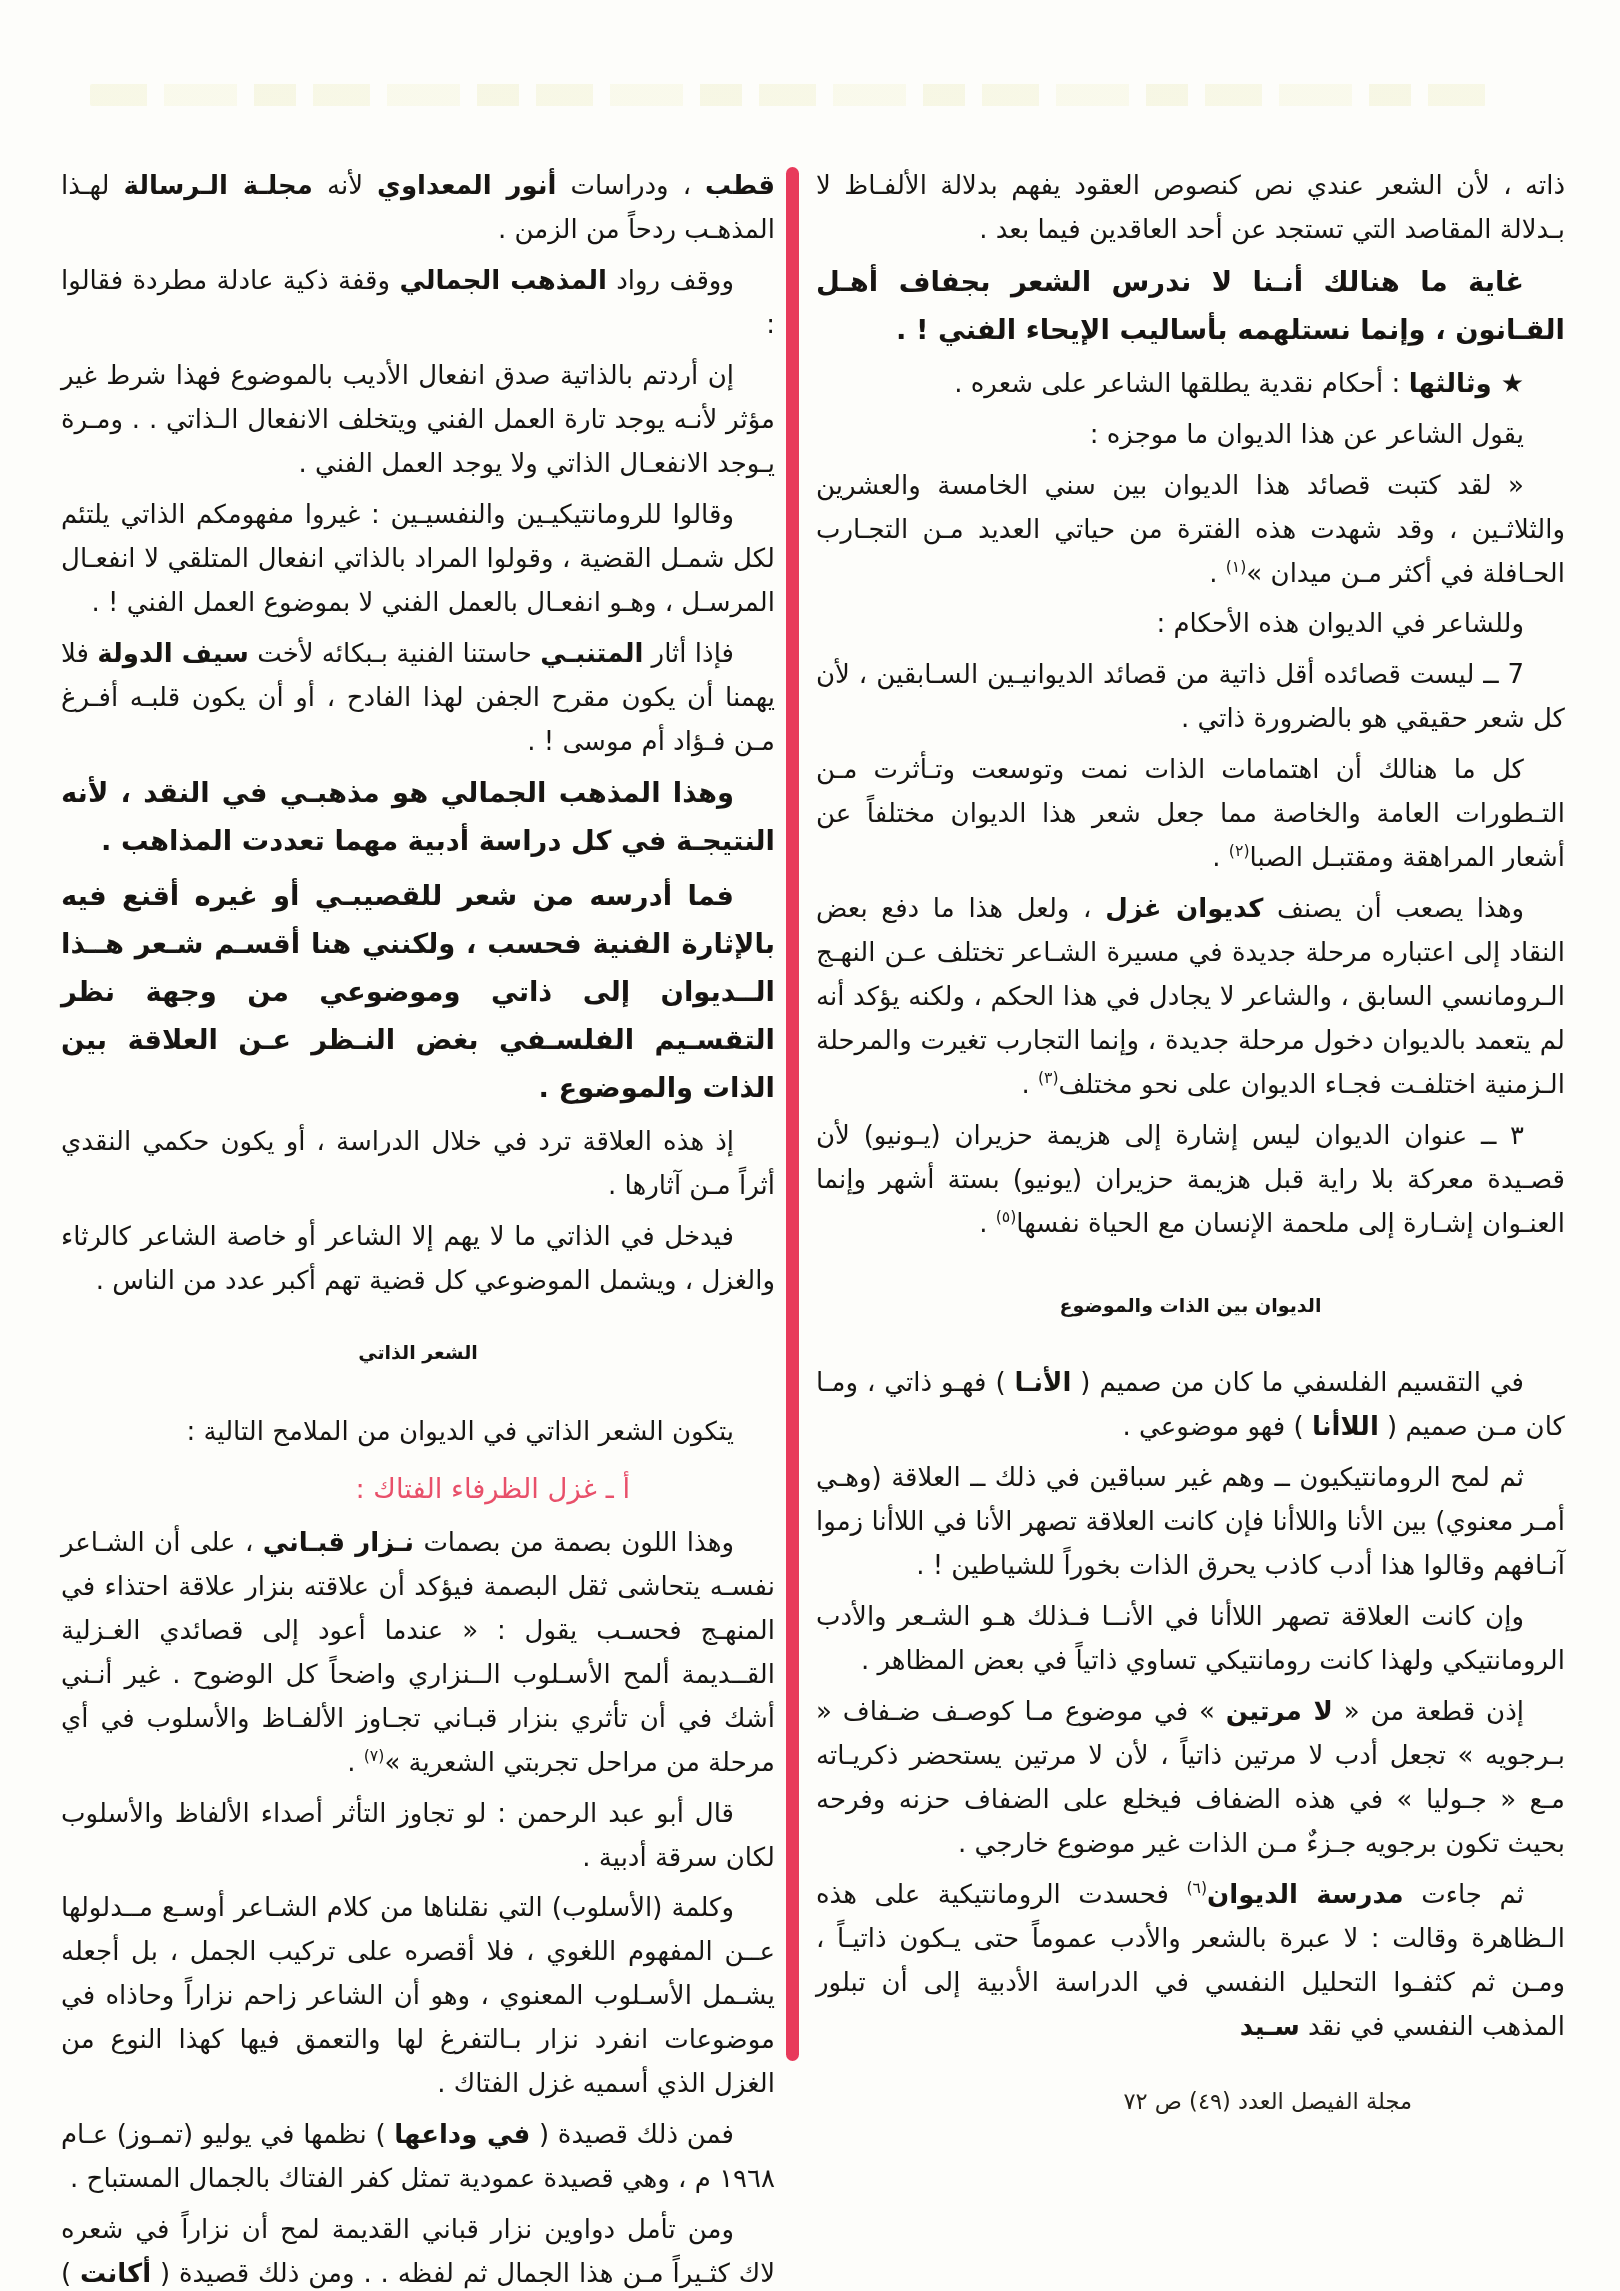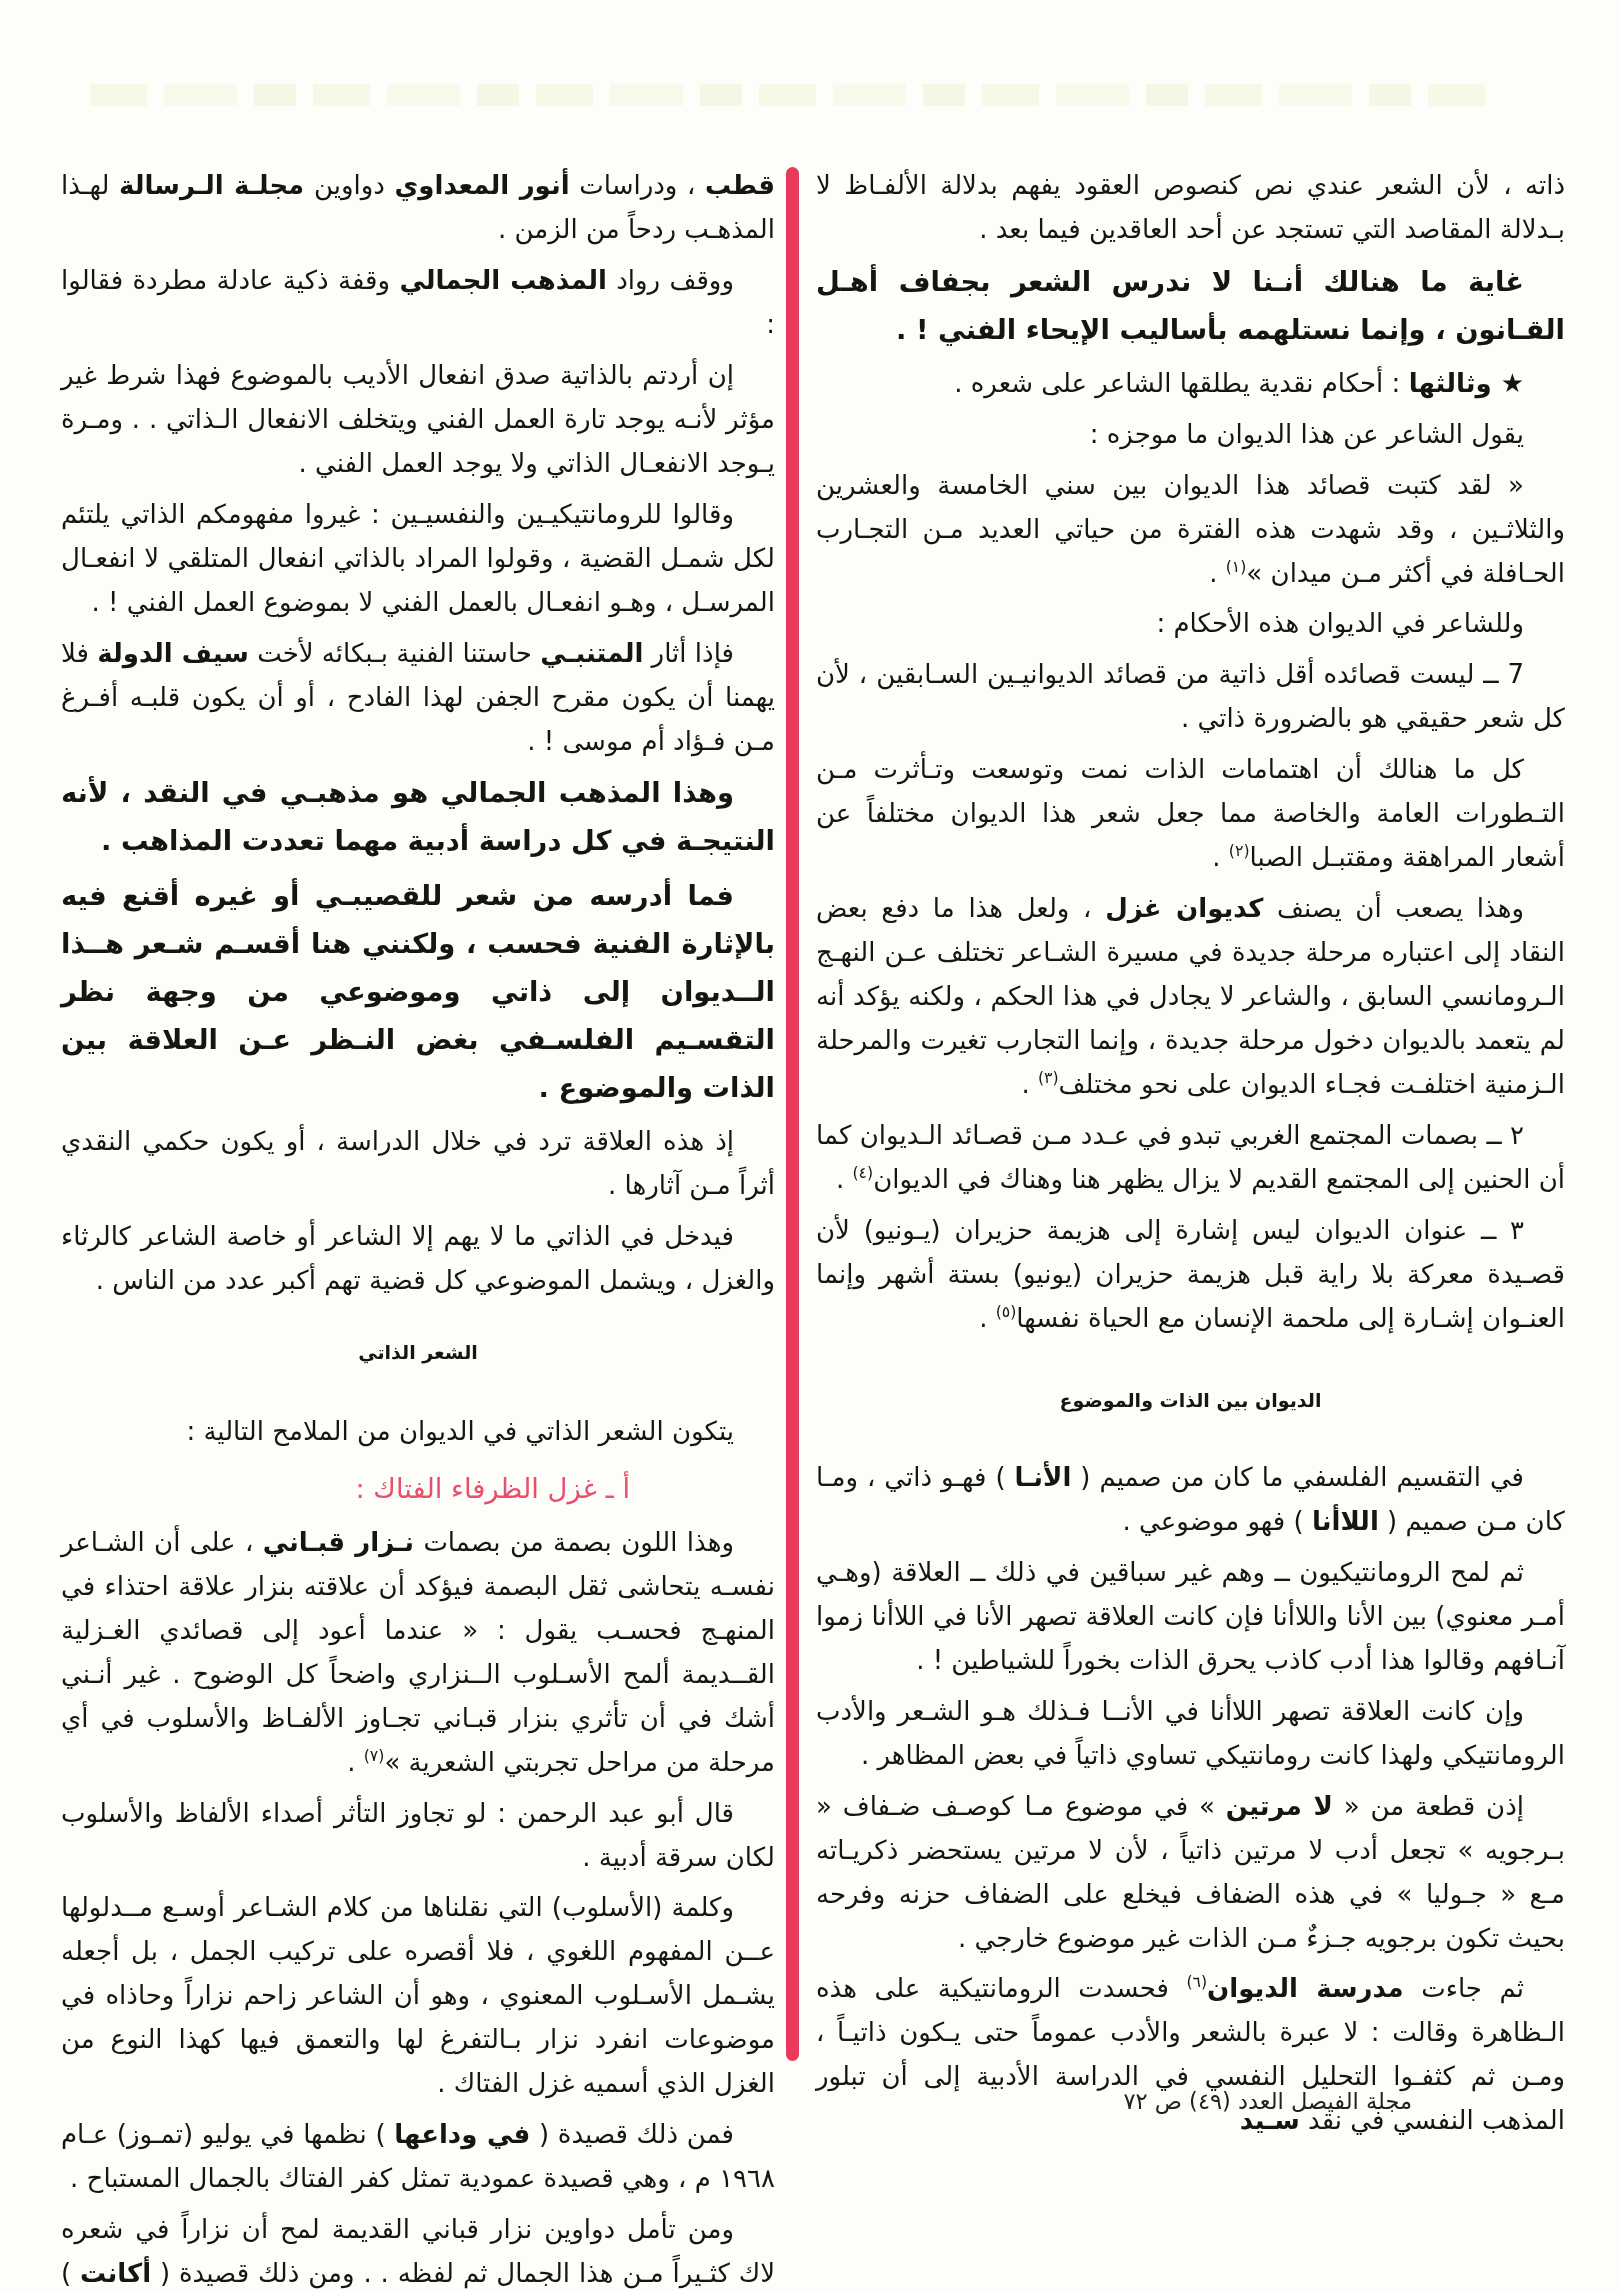--- a/index.html
+++ b/index.html
@@ -58,31 +58,30 @@
   <div class="col col-right">
       <p class="p noindent"><span>ذاته ، لأن الشعر عندي نص كنصوص العقود يفهم بدلالة الألفـاظ لا بـدلالة المقاصد التي تستجد عن أحد العاقدين فيما بعد .</span></p>
       <p class="p-lead"><span>غاية ما هنالك أنـنا لا ندرس الشعر بجفاف أهـل القـانون ، وإنما نستلهمه بأساليب الإيحاء الفني ! .</span></p>
       <p class="p"><span class="star">★ </span><span class="b">وثالثها</span><span> : أحكام نقدية يطلقها الشاعر على شعره .</span></p>
       <p class="p"><span>يقول الشاعر عن هذا الديوان ما موجزه :</span></p>
       <p class="p"><span>« لقد كتبت قصائد هذا الديوان بين سني الخامسة والعشرين والثلاثـين ، وقد شهدت هذه الفترة من حياتي العديد مـن التجـارب الحـافلة في أكثر مـن ميدان »</span><sup class="fn">(١)</sup><span> .</span></p>
       <p class="p"><span>وللشاعر في الديوان هذه الأحكام :</span></p>
       <p class="p"><span>7 ــ ليست قصائده أقل ذاتية من قصائد الديوانيـين السـابقين ، لأن كل شعر حقيقي هو بالضرورة ذاتي .</span></p>
       <p class="p"><span>كل ما هنالك أن اهتمامات الذات نمت وتوسعت وتـأثرت مـن التـطورات العامة والخاصة مما جعل شعر هذا الديوان مختلفاً عن أشعار المراهقة ومقتبـل الصبا</span><sup class="fn">(٢)</sup><span> .</span></p>
       <p class="p"><span>وهذا يصعب أن يصنف </span><span class="b">كديوان غزل</span><span> ، ولعل هذا ما دفع بعض النقاد إلى اعتباره مرحلة جديدة في مسيرة الشـاعر تختلف عـن النهـج الـرومانسي السابق ، والشاعر لا يجادل في هذا الحكم ، ولكنه يؤكد أنه لم يتعمد بالديوان دخول مرحلة جديدة ، وإنما التجارب تغيرت والمرحلة الـزمنية اختلفـت فجـاء الديوان على نحو مختلف</span><sup class="fn">(٣)</sup><span> .</span></p>
-      <p class="p"><span>٢ ــ بصمات المجتمع الغربي تبدو في عـدد مـن قصـائد الـديوان كما أن الحنين إلى المجتمع القديم لا يزال يظهر هنا وهناك في الديوان</span><sup class="fn">(٤)</sup><span> .</span></p>
       <p class="p"><span>٣ ــ عنوان الديوان ليس إشارة إلى هزيمة حزيران (يـونيو) لأن قصـيدة معركة بلا راية قبل هزيمة حزيران (يونيو) بستة أشهر وإنما العنـوان إشـارة إلى ملحمة الإنسان مع الحياة نفسها</span><sup class="fn">(٥)</sup><span> .</span></p>
       <h2 class="h2"><span>الديوان بين الذات والموضوع</span></h2>
       <p class="p"><span>في التقسيم الفلسفي ما كان من صميم ( </span><span class="b">الأنـا</span><span> ) فهـو ذاتي ، ومـا كان مـن صميم ( </span><span class="b">اللاأنا</span><span> ) فهو موضوعي .</span></p>
       <p class="p"><span>ثم لمح الرومانتيكيون ــ وهم غير سباقين في ذلك ــ العلاقة (وهـي أمـر معنوي) بين الأنا واللاأنا فإن كانت العلاقة تصهر الأنا في اللاأنا زموا آنـافهم وقالوا هذا أدب كاذب يحرق الذات بخوراً للشياطين ! .</span></p>
       <p class="p"><span>وإن كانت العلاقة تصهر اللاأنا في الأنــا فـذلك هـو الشـعر والأدب الرومانتيكي ولهذا كانت رومانتيكي تساوي ذاتياً في بعض المظاهر .</span></p>
       <p class="p"><span>إذن قطعة من « </span><span class="b">لا مرتين</span><span> » في موضوع مـا كوصـف ضـفاف « بـرجويه » تجعل أدب لا مرتين ذاتياً ، لأن لا مرتين يستحضر ذكريـاته مـع « جـوليا » في هذه الضفاف فيخلع على الضفاف حزنه وفرحه بحيث تكون برجويه جـزءٌ مـن الذات غير موضوع خارجي .</span></p>
       <p class="p"><span>ثم جاءت </span><span class="b">مدرسة الديوان</span><sup class="fn">(٦)</sup><span> فحسدت الرومانتيكية على هذه الـظاهرة وقالت : لا عبرة بالشعر والأدب عموماً حتى يـكون ذاتيـاً ، ومـن ثم كثفـوا التحليل النفسي في الدراسة الأدبية إلى أن تبلور المذهب النفسي في نقد </span><span class="b">سـيد</span></p>
     </div>
   <div class="col col-left">
-      <p class="p noindent"><span class="b">قطب</span><span> ، ودراسات </span><span class="b">أنور المعداوي</span><span> دواوين </span><span class="b">مجلـة الـرسالة</span><span> لهـذا المذهـب ردحاً من الزمن .</span></p>
+      <p class="p noindent"><span class="b">قطب</span><span> ، ودراسات </span><span class="b">أنور المعداوي</span><span> لأنه </span><span class="b">مجلـة الـرسالة</span><span> لهـذا المذهـب ردحاً من الزمن .</span></p>
       <p class="p"><span>ووقف رواد </span><span class="b">المذهب الجمالي</span><span> وقفة ذكية عادلة مطردة فقالوا :</span></p>
       <p class="p"><span>إن أردتم بالذاتية صدق انفعال الأديب بالموضوع فهذا شرط غير مؤثر لأنـه يوجد تارة العمل الفني ويتخلف الانفعال الـذاتي . . ومـرة يـوجد الانفعـال الذاتي ولا يوجد العمل الفني .</span></p>
       <p class="p"><span>وقالوا للرومانتيكيـين والنفسيـين : غيروا مفهومكم الذاتي يلتئم لكل شمـل القضية ، وقولوا المراد بالذاتي انفعال المتلقي لا انفعـال المرسـل ، وهـو انفعـال بالعمل الفني لا بموضوع العمل الفني ! .</span></p>
       <p class="p"><span>فإذا أثار </span><span class="b">المتنبـي</span><span> حاستنا الفنية بـبكائه لأخت </span><span class="b">سيف الدولة</span><span> فلا يهمنا أن يكون مقرح الجفن لهذا الفادح ، أو أن يكون قلبـه أفـرغ مـن فـؤاد أم موسى ! .</span></p>
       <p class="p-lead"><span>وهذا المذهب الجمالي هو مذهبـي في النقد ، لأنه النتيجـة في كل دراسة أدبية مهما تعددت المذاهب .</span></p>
       <p class="p-lead"><span>فما أدرسه من شعر للقصيبـي أو غيره أقنع فيه بالإثارة الفنية فحسب ، ولكنني هنا أقسـم شـعر هــذا الــديوان إلى ذاتي وموضوعي من وجهة نظر التقسـيم الفلسـفي بغض النـظر عـن العلاقة بين الذات والموضوع .</span></p>
       <p class="p"><span>إذ هذه العلاقة ترد في خلال الدراسة ، أو يكون حكمي النقدي أثراً مـن آثارها .</span></p>
       <p class="p"><span>فيدخل في الذاتي ما لا يهم إلا الشاعر أو خاصة الشاعر كالرثاء والغزل ، ويشمل الموضوعي كل قضية تهم أكبر عدد من الناس .</span></p>
       <h2 class="h2"><span>الشعر الذاتي</span></h2>
       <p class="p"><span>يتكون الشعر الذاتي في الديوان من الملامح التالية :</span></p>

